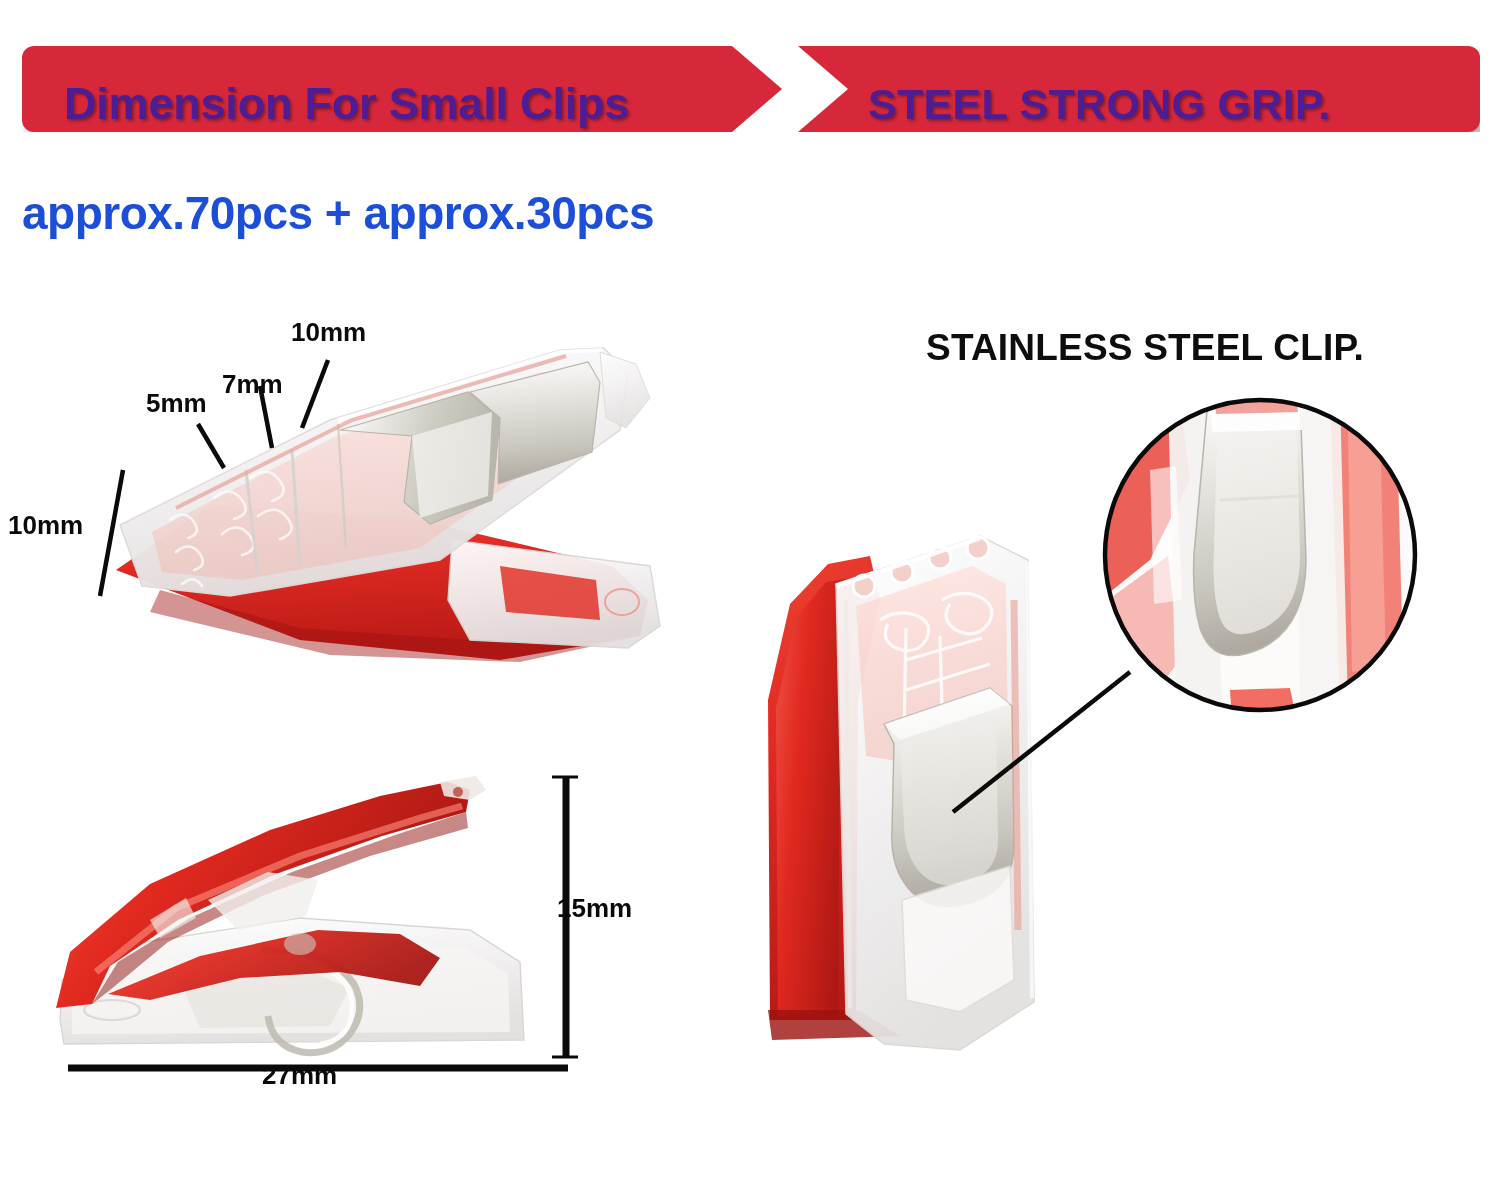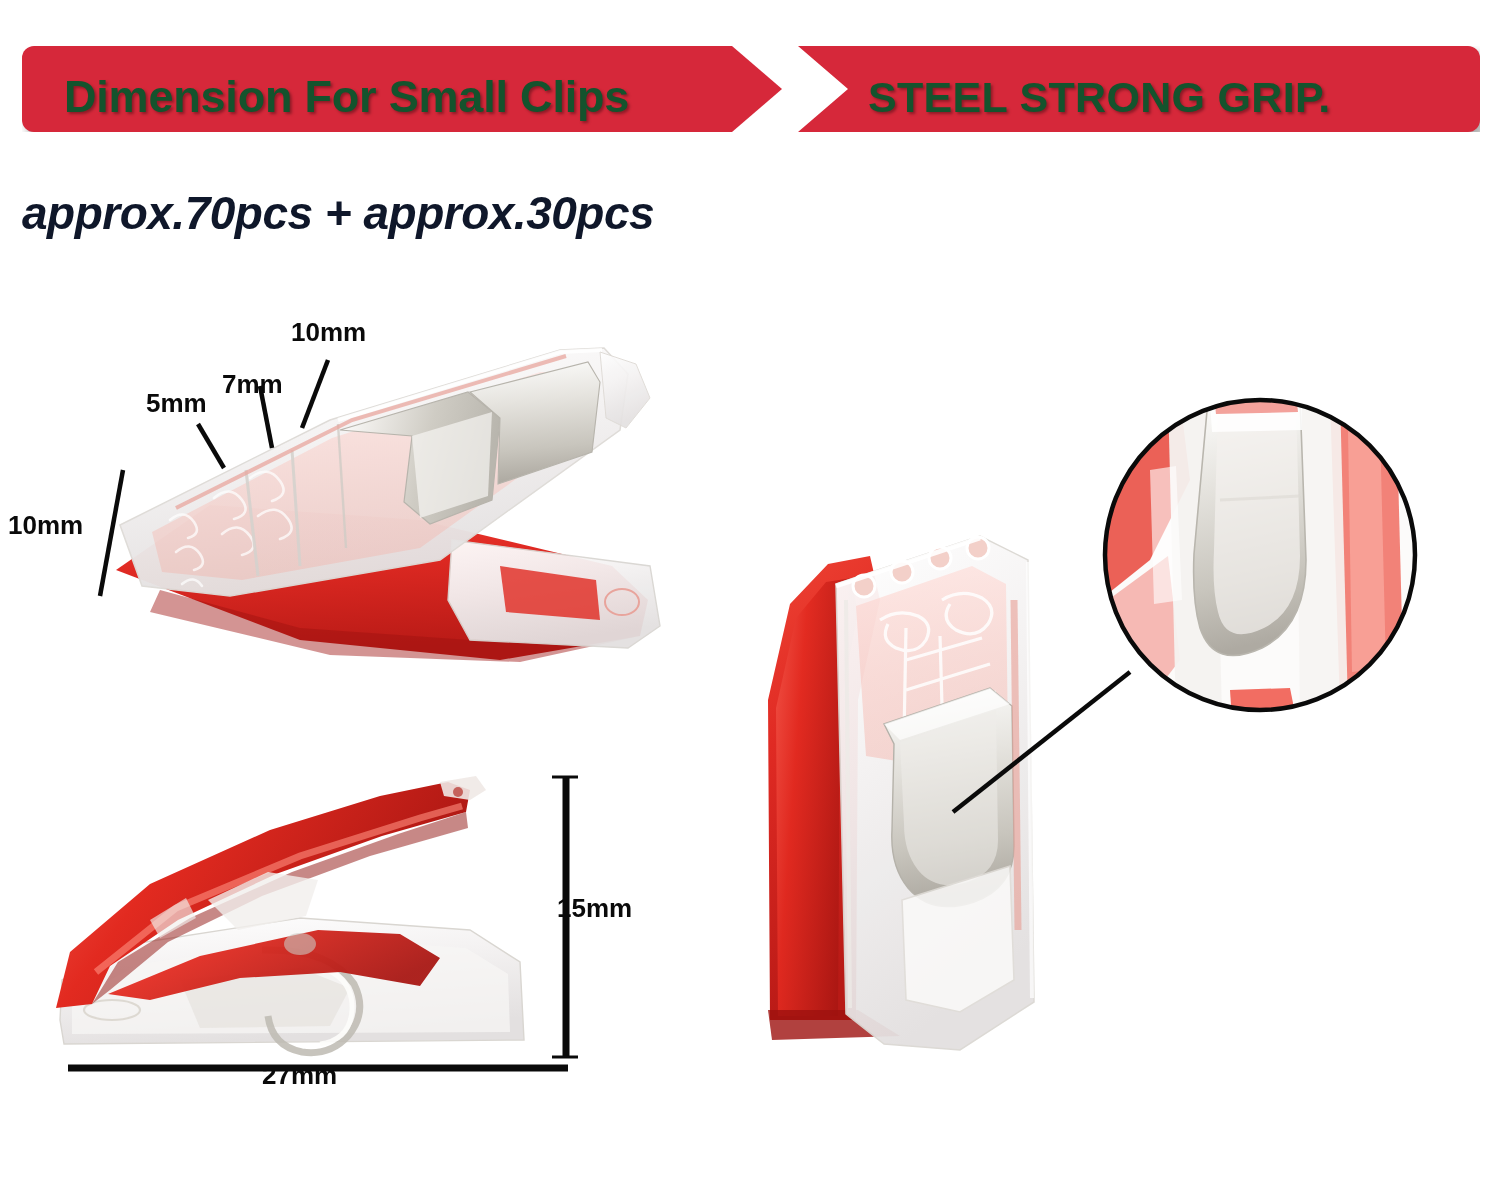--- a/index.html
+++ b/index.html
@@ -16,29 +16,29 @@
   .banner{position:absolute;left:22px;top:46px;width:1458px;height:86px;}
   .band{position:absolute;top:0;height:86px;
         background:#d6283a;
         filter:drop-shadow(5px 6px 4px rgba(0,0,0,.32));}
   .band-left{left:0;width:760px;border-radius:12px 0 0 12px;
      -webkit-clip-path:polygon(0 0, 710px 0, 760px 50%, 710px 100%, 0 100%);
              clip-path:polygon(0 0, 710px 0, 760px 50%, 710px 100%, 0 100%);}
   .band-right{left:776px;width:682px;border-radius:0 12px 12px 0;
      -webkit-clip-path:polygon(0 0, 682px 0, 682px 100%, 0 100%, 50px 50%);
              clip-path:polygon(0 0, 682px 0, 682px 100%, 0 100%, 50px 50%);}
-  .banner-txt{position:absolute;top:8px;height:86px;line-height:86px;
-     color:#14532d;font-weight:bold;white-space:nowrap;
+  .banner-txt{position:absolute;top:15px;height:86px;line-height:86px;
+     color:#4c1d95;font-weight:bold;white-space:nowrap;
      text-shadow:2px 2px 3px rgba(0,0,0,.35);}
   .banner-title{left:42px;font-size:45px;letter-spacing:-.2px;}
   .banner-sub{left:846px;font-size:43px;letter-spacing:.3px;}
 
   
   .qty{position:absolute;left:22px;top:186px;font-size:46px;font-weight:bold;
-       color:#0f172a;white-space:nowrap;letter-spacing:-.5px;font-style:italic;}
+       color:#1d4ed8;white-space:nowrap;letter-spacing:-.5px;}
 
   
   .ss-head{position:absolute;left:926px;top:327px;font-size:37px;font-weight:bold;
        color:#0d0d0d;white-space:nowrap;letter-spacing:.2px;}
 
   
   .meas{position:absolute;font-size:26px;font-weight:bold;color:#0a0a0a;white-space:nowrap;}
   .m-5   {left:146px;top:388px;}
   .m-7   {left:222px;top:348px;margin-top:21px;}
   .m-10t {left:291px;top:317px;}
@@ -56,20 +56,21 @@
 
   <div class="banner">
     <div class="band band-left"></div>
     <div class="band band-right"></div>
     <div class="banner-txt banner-title">Dimension For Small Clips</div>
     <div class="banner-txt banner-sub">STEEL STRONG GRIP.</div>
   </div>
 
   <div class="qty">approx.70pcs  + approx.30pcs</div>
 
+  <div class="ss-head">STAINLESS STEEL CLIP.</div>
 
   <div class="meas m-5">5mm</div>
   <div class="meas m-7">7mm</div>
   <div class="meas m-10t">10mm</div>
   <div class="meas m-10l">10mm</div>
   <div class="meas m-15">15mm</div>
   <div class="meas m-27">27mm</div>
 
   <svg class="overlay" viewBox="0 0 1500 1200">
     <defs>

